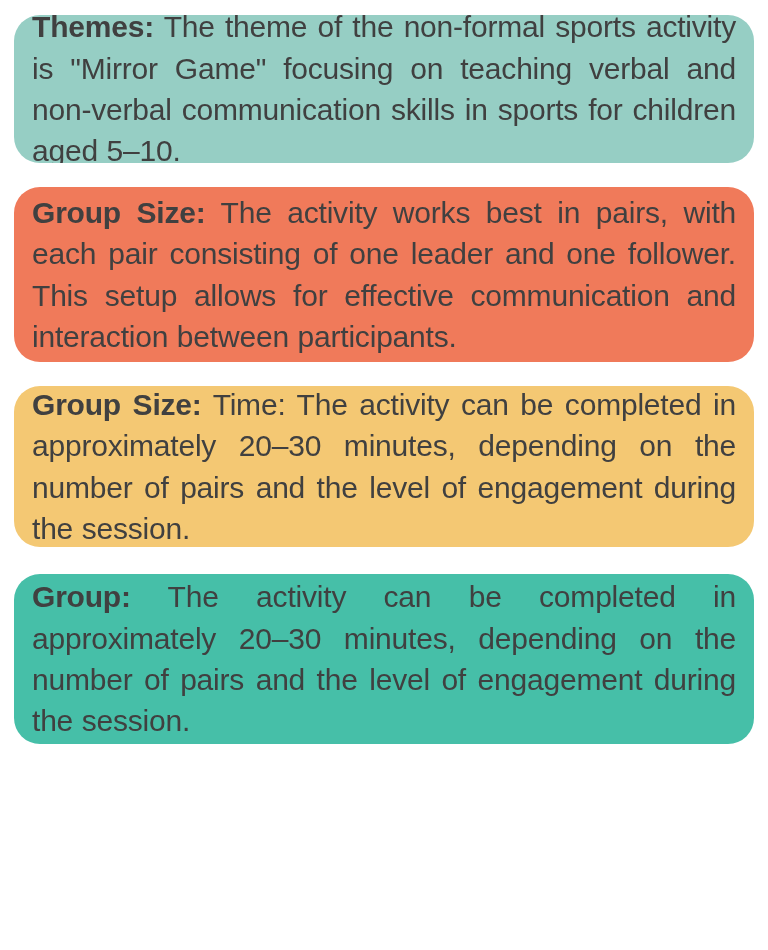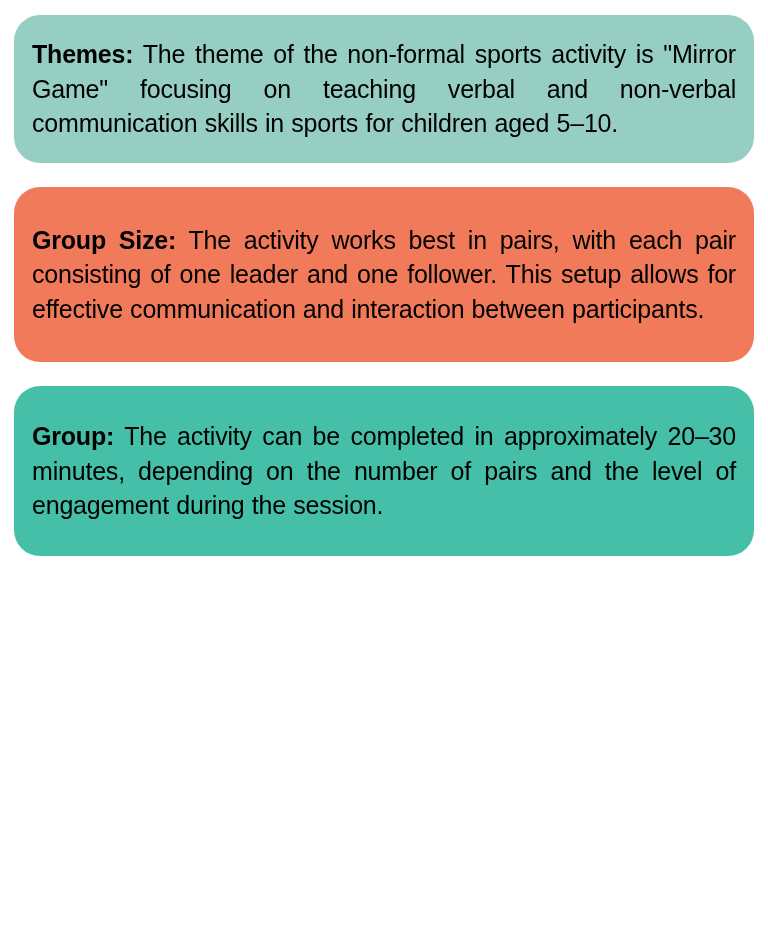--- a/index.html
+++ b/index.html
@@ -33,22 +33,22 @@
     overflow: hidden;
   }
   .card-gap-1 { margin-bottom: 24px; }
   .card-gap-2 { margin-bottom: 25px; }
   .card-gap-3 { margin-bottom: 24px; }
   .card-gap-4 { margin-bottom: 27px; }
 
   .card-text {
     margin: 0;
     width: 100%;
-    color: #000000;
-    font-size: 25px;
+    color: #404040;
+    font-size: 30px;
     line-height: 1.38;
     text-align: justify;
     text-justify: inter-word;
     letter-spacing: -0.2px;
     word-spacing: 0.5px;
   }
   .card-label {
     font-weight: bold;
   }
   .card-body-text {
@@ -73,20 +73,25 @@
     </p>
   </div>
 
 
   <div class="info-card h-groupsize card-gap-3" style="background-color: rgb(240, 122, 90); color: rgb(255, 255, 255);">
     <p class="card-text">
       <span class="card-label">Group Size:</span><span class="card-body-text"> The activity works best in pairs, with each pair consisting of one leader and one follower. This setup allows for effective communication and interaction between participants.</span>
     </p>
   </div>
 
+  <div class="info-card h-time-dup card-gap-4" style="background-color: rgb(244, 200, 115); color: rgb(255, 255, 255);">
+    <p class="card-text">
+      <span class="card-label">Group Size:</span><span class="card-body-text"> Time: The activity can be completed in approximately 20–30 minutes, depending on the number of pairs and the level of engagement during the session.</span>
+    </p>
+  </div>
 
   <div class="info-card h-time" style="background-color: rgb(70, 191, 168); color: rgb(255, 255, 255);">
     <p class="card-text">
       <span class="card-label">Group:</span><span class="card-body-text"> The activity can be completed in approximately 20–30 minutes, depending on the number of pairs and the level of engagement during the session.</span>
     </p>
   </div>
 
 </div>
 
 </body></html>

